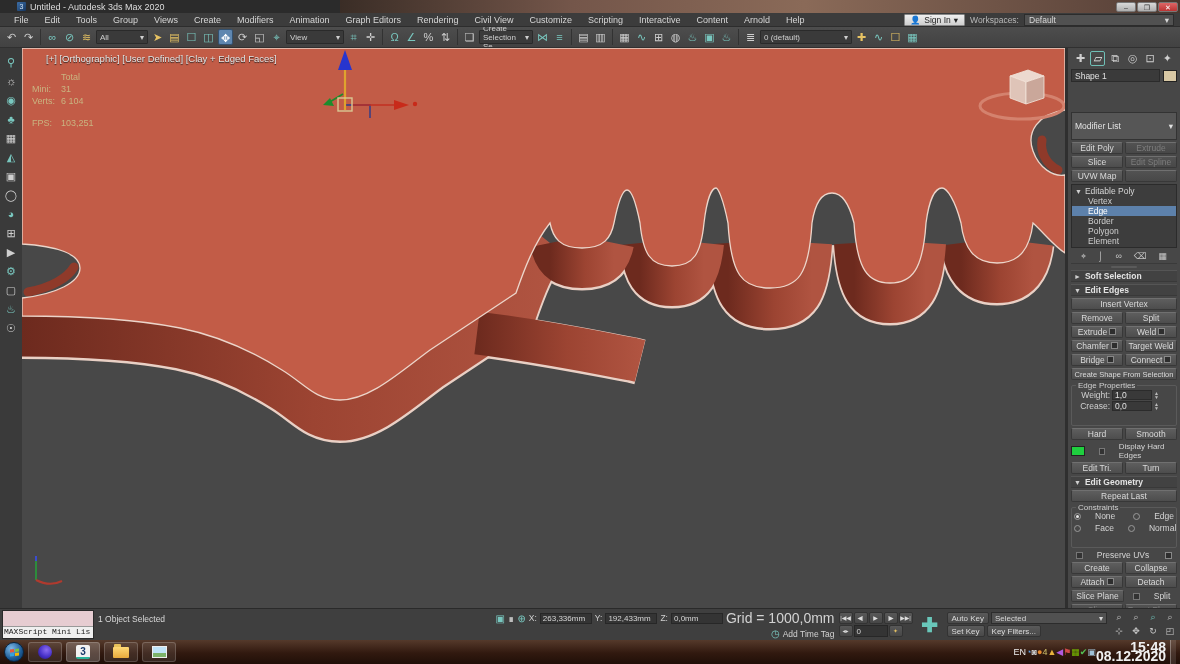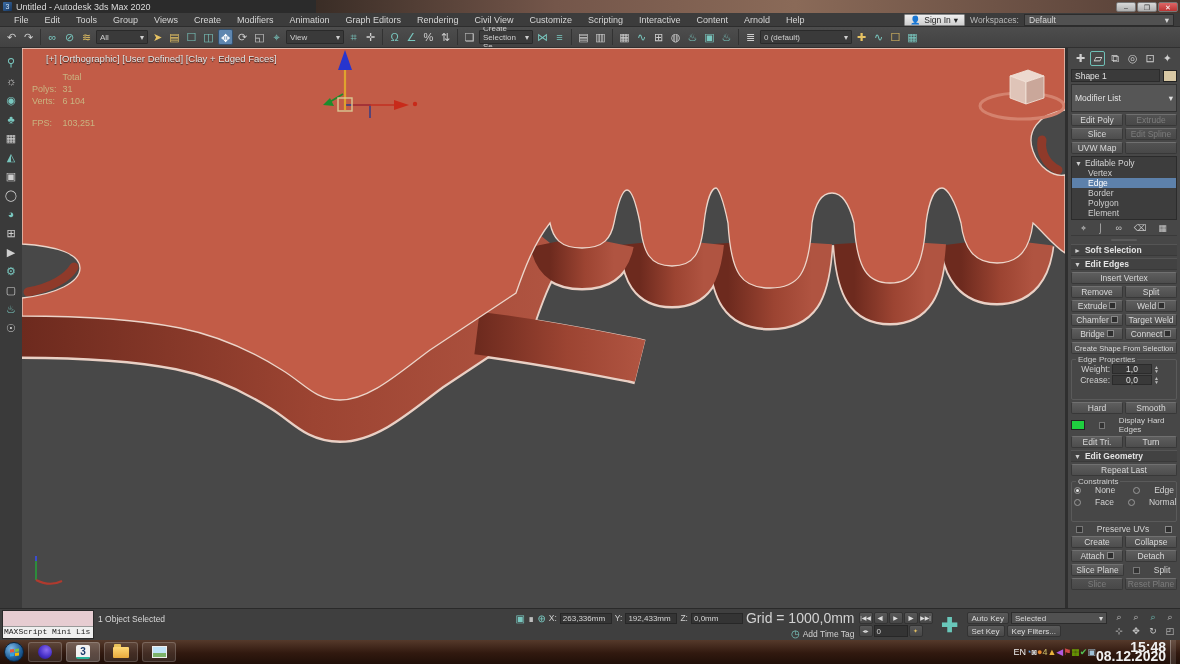--- a/index.html
+++ b/index.html
@@ -1,21 +1,21 @@
 <!DOCTYPE html>
 <html><head>
 <meta charset="utf-8">
 <style>
   * { margin:0; padding:0; box-sizing:border-box; }
   body { font-family:"Liberation Sans", sans-serif; background:#222; }
   .screen { position:relative; width:1180px; height:664px; overflow:hidden; background:#474747; font-family:"Liberation Sans", sans-serif; }
 
   
   .titlebar { display:flex; height:13px; align-items:stretch; background:#2b2b2b; }
-  .tb-left { display:flex; align-items:center; gap:4px; width:316px; background:#2b2b2b; padding-left:3px; }
+  .tb-left { display:flex; align-items:center; gap:4px; width:340px; background:#2b2b2b; padding-left:17px; }
   .app-ico { width:9px; height:9px; background:linear-gradient(135deg,#3d6fa8,#15355e); color:#cfe3f5; font-size:7px; line-height:9px; text-align:center; border-radius:1px; }
   .tb-title { color:#dcdcdc; font-size:9px; white-space:nowrap; }
   .tb-mid { flex:1; background:linear-gradient(90deg,#3a2d26,#74564a 30%,#8a6a58 60%,#5e463c); filter:blur(0px); }
   .tb-btns { display:flex; align-items:center; gap:1px; background:linear-gradient(90deg,#5e463c,#4a362c); padding:0 2px; }
   .wbtn { width:20px; height:10px; background:linear-gradient(#d9d9d9,#aeaeae); color:#333; font-size:7px; line-height:10px; text-align:center; border-radius:2px; border:1px solid #777; }
   .wbtn.close { background:linear-gradient(#d66,#b33); color:#fff; }
 
   
   .menubar { display:flex; align-items:center; height:14px; background:#3c3c3c; border-bottom:1px solid #2d2d2d; padding:0 6px; }
   .menu-item { color:#d6d6d6; font-size:9px; padding:0 8px; white-space:nowrap; }
@@ -48,41 +48,41 @@
   .panel-gap { width:3px; background:#2f2f2f; }
 
   
   .panel { width:112px; background:#474747; padding:2px 3px; display:flex; flex-direction:column; gap:2px; font-size:8.5px; color:#d4d4d4; overflow:hidden; }
   .p-tabs { display:flex; align-items:center; justify-content:space-between; padding:1px 2px; }
   .p-tab { color:#cfcfcf; font-size:11px; width:15px; text-align:center; }
   .p-tab.active { border:1px solid #6fbfb6; color:#e8e8e8; border-radius:2px; }
   .p-name-row { display:flex; gap:3px; align-items:center; }
   .p-name { flex:1; height:13px; background:#3a3a3a; border:1px solid #2b2b2b; color:#e0e0e0; padding:0 3px; line-height:12px; }
   .p-swatch { width:14px; height:12px; background:#d8c8a4; border:1px solid #222; }
-  .p-dd { display:flex; justify-content:space-between; align-items:center; height:25px; background:#565656; border:1px solid #333; padding:13px 3px; color:#e2e2e2; }
+  .p-dd { display:flex; justify-content:space-between; align-items:center; height:25px; background:#565656; border:1px solid #333; padding:13px 3px; color:#e2e2e2;margin-top:28px; }
   .btn-row { display:flex; gap:2px; }
   .btn { flex:1; height:12px; line-height:11px; text-align:center; background:linear-gradient(#5e5e5e,#4d4d4d); border:1px solid #383838; border-top-color:#707070; border-radius:2px; color:#dadada; font-size:8.5px; white-space:nowrap; overflow:hidden; }
   .btn.dis { color:#7d7d7d; background:linear-gradient(#525252,#484848); }
   .btn.wide { flex:none; width:100%; }
   .stack { background:#3d3d3d; border:1px solid #2b2b2b; padding:1px 0; }
   .stack-row { display:flex; align-items:center; height:10px; padding:0 3px; color:#d6d6d6; }
   .stack-row .tri { font-size:7px; margin-right:3px; color:#cfcfcf; }
   .stack-child { padding-left:16px; height:10px; line-height:10px; color:#cfcfcf; display:flex; }
   .stack-child.sel { background:#5d81ab; color:#fff; }
   .stack-tools { display:flex; justify-content:space-around; padding:1px 4px; border-bottom:1px solid #3a3a3a; }
   .stk-ico { color:#c7c7c7; font-size:9px; }
   .splitter { height:4px; display:flex; justify-content:center; align-items:center; }
   .splitter div { width:26px; height:2px; background:#5a5a5a; border-radius:1px; }
   .roll-h { display:flex; align-items:center; height:12px; background:#424242; border-top:1px solid #555; border-bottom:1px solid #393939; font-weight:bold; color:#e3e3e3; padding:0 3px; gap:4px; }
   .roll-h .arr { font-size:7px; color:#cfcfcf; }
   .grp { border:1px solid #5a5a5a; border-radius:2px; padding:3px 2px 14px; position:relative; margin-top:3px; }
   .grp-title { position:absolute; top:-5px; left:4px; background:#474747; padding:0 2px; font-size:8px; color:#d0d0d0; }
   .spin-row { display:flex; align-items:center; gap:2px; height:11px; }
   .spin-lab { width:36px; text-align:right; color:#d0d0d0; }
-  .spin-box { width:40px; height:10px; background:#393939; border:1px solid #2b2b2b; color:#e0e0e0; padding:0 2px; line-height:9px;text-align:center; }
+  .spin-box { width:40px; height:10px; background:#393939; border:1px solid #2b2b2b; color:#e0e0e0; padding:0 2px; line-height:9px; }
   .spin-arr { color:#bbb; font-size:5px; line-height:4px; }
   .chkbox { width:7px; height:7px; background:#333; border:1px solid #777; display:inline-block; }
   .radio { width:7px; height:7px; border:1px solid #999; border-radius:50%; display:inline-block; position:relative; }
   .radio.on::after { content:""; position:absolute; inset:1px; background:#e8e8e8; border-radius:50%; }
   .inline { display:flex; align-items:center; gap:14px; }
   .green-sw { width:16px; height:10px; background:#1fcf3f; border:1px solid #222; }
   .mini-box { width:7px; height:7px; background:#2e2e2e; border:1px solid #888; display:inline-block; margin-left:2px; }
 
   
   .statusbar { display:flex; height:32px; background:#3f3f3f; border-top:1px solid #2a2a2a; align-items:stretch; padding:1px 2px; gap:4px; }
@@ -99,21 +99,21 @@
   .grid-lab { color:#d2d2d2; font-size:14px; white-space:nowrap; }
   .timetag-row { display:flex; justify-content:flex-end; align-items:center; gap:3px; color:#d2d2d2; font-size:8.5px; }
   .play-cluster { display:flex; flex-direction:column; gap:1px; justify-content:center; }
   .play-row { display:flex; gap:1px; }
   .pbtn { min-width:14px; height:12px; background:linear-gradient(#585858,#474747); border:1px solid #333; color:#dcdcdc; font-size:6px; line-height:11px; text-align:center; border-radius:2px; }
   .frame-box { width:34px; height:12px; background:#343434; border:1px solid #272727; color:#d6d6d6; font-size:8px; line-height:11px; padding:0 2px; }
   .bigplus { width:26px; display:flex; align-items:center; justify-content:center; color:#69c7ba; font-size:20px; font-weight:bold; }
   .key-cluster { display:flex; flex-direction:column; gap:1px; justify-content:center; }
   .key-row { display:flex; gap:2px; align-items:center; }
   .kbtn { height:12px; background:linear-gradient(#5a5a5a,#494949); border:1px solid #333; color:#dcdcdc; font-size:8px; line-height:11px; padding:0 4px; border-radius:2px; white-space:nowrap; }
-  .k-dd { display:flex; justify-content:space-between; align-items:center; width:96px; height:12px; background:#515151; border:1px solid #2c2c2c; color:#d8d8d8; font-size:8px; padding:0 3px; }
+  .k-dd { display:flex; justify-content:space-between; align-items:center; width:116px; height:12px; background:#515151; border:1px solid #2c2c2c; color:#d8d8d8; font-size:8px; padding:0 3px; }
   .nav-cluster { display:grid; grid-template-columns:repeat(4,16px); grid-auto-rows:13px; gap:1px; align-content:center; }
   .nbtn { background:transparent; color:#c9c9c9; font-size:9px; line-height:13px; text-align:center; }
   .nbtn.teal { color:#6fc3ba; }
 
   
   .taskbar { display:flex; align-items:center; height:24px; background:linear-gradient(#55392a,#31topt 60%,#1f120c); background:linear-gradient(#553a2b,#31190f 55%,#200f08); padding:0 4px; gap:4px; }
   .orb { width:20px; height:20px; border-radius:50%; background:radial-gradient(circle at 35% 30%, #7db9e8, #1c5a94 60%, #0b2f55); border:1px solid #0a2540; display:flex; align-items:center; justify-content:center; }
   .flag { display:grid; grid-template-columns:4px 4px; grid-auto-rows:3px; gap:1px; transform:skewY(-6deg); }
   .flag i { display:block; }
   .tb-app { width:34px; height:20px; border-radius:3px; background:rgba(255,255,255,0.09); border:1px solid rgba(255,255,255,0.18); display:flex; align-items:center; justify-content:center; }
@@ -342,21 +342,21 @@
 
       <div class="vp-label">[+] [Orthographic] [User Defined] [Clay + Edged Faces]</div>
       <div class="vp-stats">
         <table>
           <tbody>
               <tr>
                 <td></td>
                 <td>Total</td>
               </tr>
           <tr>
-                <td>Polys:</td>
+                <td>Mini:</td>
                 <td>31</td>
               </tr>
           <tr>
                 <td>Verts:</td>
                 <td>6 104</td>
               </tr>
           <tr>
                 <td style="height:8px"></td>
                 <td></td>
               </tr>

